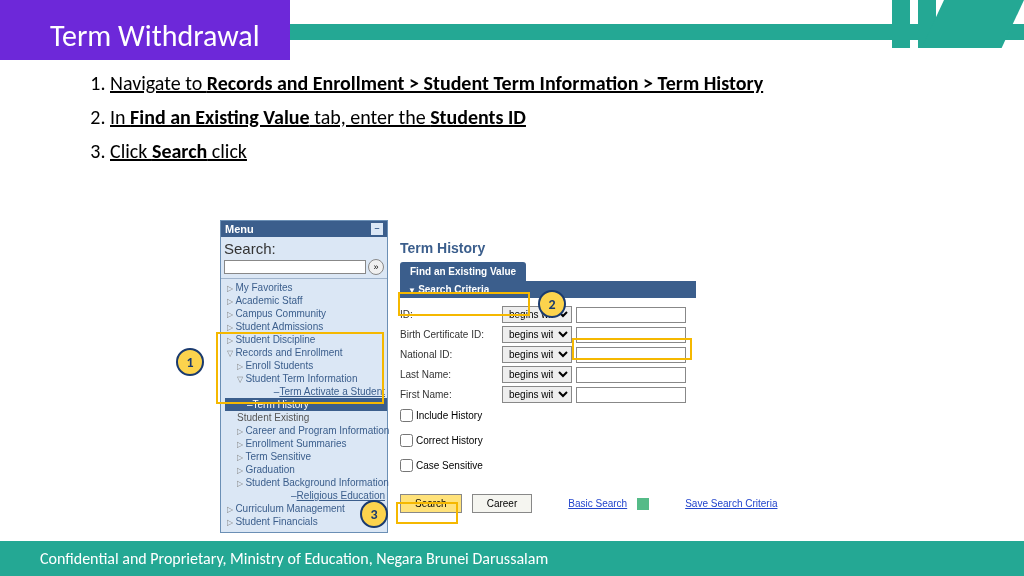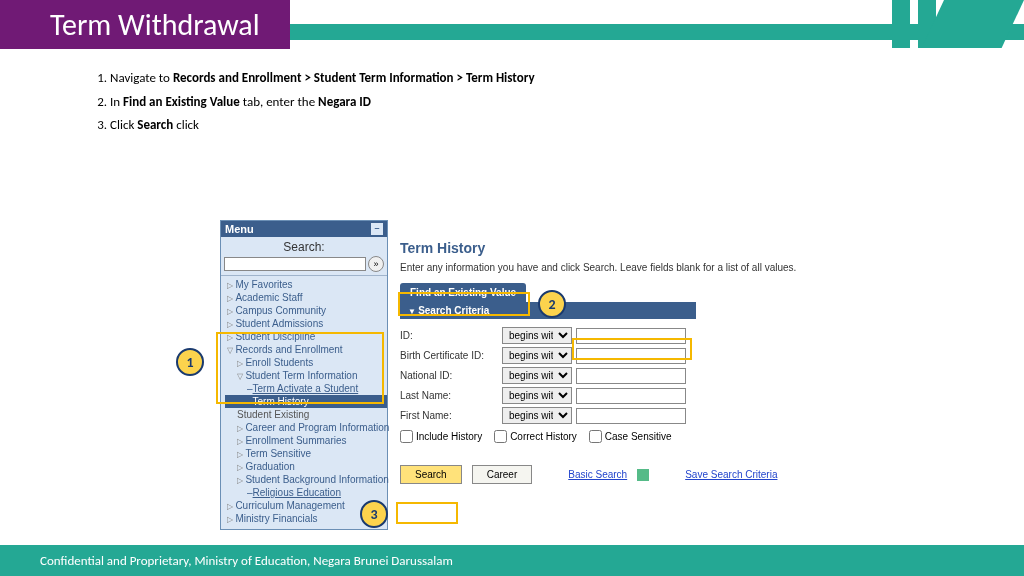--- a/index.html
+++ b/index.html
@@ -1,94 +1,94 @@
 <!DOCTYPE html>
 <html><head>
 <meta charset="utf-8">
 <style>
 * { box-sizing: border-box; margin: 0; padding: 0; }
 body { width: 1024px; height: 576px; font-family: Calibri, Arial, sans-serif; background: #fff; position: relative; overflow: hidden; }
 
 .header-bar { position: relative; height: 48px; }
-.header-title-box { background: #701a75; color: #fff; padding: 6px 30px 6px 50px; display: inline-block; font-size: 30px; font-weight: 300; }
+.header-title-box { background: #6d28d9; color: #fff; padding: 17px 30px 6px 50px; display: inline-block; font-size: 30px; font-weight: 300; }
 .header-stripe { position: absolute; top: 24px; left: 0; right: 0; height: 16px; background: #24a894; z-index: -1; }
 .header-right { position: absolute; right: 0; top: 0; display: flex; height: 48px; }
 .header-block { background: #24a894; width: 18px; height: 48px; margin-left: 8px; }
 .header-skew { background: #24a894; width: 80px; height: 48px; margin-left: 8px; transform: skewX(-25deg); transform-origin: top left; }
 
 .content { padding: 20px 70px 0 70px; }
-.steps { font-size: 13px; color: #000; line-height: 1.5; }
+.steps { font-size: 20px; color: #000; line-height: 1.5; text-decoration: underline; }
 .steps li { margin-bottom: 4px; margin-left: 40px; }
 .steps b { font-weight: 700; }
 
 .screenshot { position: absolute; left: 220px; top: 220px; width: 660px; height: 320px; }
 
 .menu-panel { position: absolute; left: 0; top: 0; width: 168px; border: 1px solid #6b8fb5; font-size: 10px; font-family: Arial; }
 .menu-header { background: #3b5e8c; color: #fff; padding: 2px 4px; font-weight: bold; font-size: 11px; display: flex; justify-content: space-between; }
 .menu-minimize { background: #dbe7f5; color: #3b5e8c; width: 12px; height: 12px; text-align: center; line-height: 10px; font-size: 9px; }
 .search-row { background: #dbe7f5; padding: 3px; border-bottom: 1px solid #a0b4cc; }
-.search-label { font-size: 12px; color: #333; text-align: center; }
+.search-label { font-size: 15px; color: #333; }
 .search-input-row { display: flex; gap: 2px; align-items: center; margin-top: 2px; }
 .search-input { flex: 1; border: 1px solid #888; height: 14px; background: #fff; font-size: 10px; }
 .search-go { width: 16px; height: 16px; border: 1px solid #888; border-radius: 50%; background: #f0f0f0; font-size: 9px; text-align: center; line-height: 14px; }
 .tree { background: #dbe7f5; padding: 2px 0 4px 4px; }
 .tree-item { color: #3b5e8c; padding: 1px 2px; white-space: nowrap; cursor: pointer; }
 .tree-item.l1::before { content: "▷ "; color: #888; font-size: 8px; }
 .tree-item.l1o::before { content: "▽ "; color: #888; font-size: 8px; }
 .tree-item.l2 { padding-left: 12px; }
 .tree-item.l2::before { content: "▷ "; color: #888; font-size: 8px; }
 .tree-item.l2o { padding-left: 12px; }
 .tree-item.l2o::before { content: "▽ "; color: #888; font-size: 8px; }
 .tree-item.l3 { padding-left: 22px; color: #3b5e8c; text-decoration: underline; }
 .tree-item.l3::before { content: "– "; text-decoration: none; display: inline-block; }
 .tree-item.l3.selected { background: #3b5e8c; color: #fff; text-decoration: none; }
-.tree-item.link { text-decoration: underline; }
+.tree-item.link { text-decoration: underline; text-align: right; }
 .tree-item.l2-plain { padding-left: 12px; color: #555; }
 
 .main-panel { position: absolute; left: 180px; top: 20px; font-family: Arial; font-size: 10px; }
 .page-title { color: #3b5e8c; font-size: 14px; font-weight: bold; margin-bottom: 6px; }
 .page-hint { color: #333; font-size: 10px; margin-bottom: 10px; }
 .tab-row { margin-bottom: 0; }
 .tab { background: #3b5e8c; color: #fff; padding: 4px 10px; display: inline-block; font-size: 10px; font-weight: bold; border-radius: 3px 3px 0 0; }
 .criteria-header { background: #3b5e8c; color: #fff; padding: 3px 8px; font-size: 10px; font-weight: bold; width: 296px; }
 .criteria-header::before { content: "▼ "; font-size: 8px; }
 .criteria-body { padding: 8px 0; width: 300px; }
 .field-row { display: flex; align-items: center; margin-bottom: 3px; gap: 4px; }
 .field-label { width: 98px; font-size: 10px; font-weight: normal; color: #333; }
 .field-op { border: 1px solid #888; background: #eee; font-size: 10px; padding: 1px 2px; width: 70px; }
 .field-input { border: 1px solid #888; height: 16px; width: 110px; font-size: 10px; }
-.checks-row { margin-top: 6px; font-size: 10px; display: flex; gap: 12px; }
+.checks-row { margin-top: 6px; font-size: 10px; display: flex; gap: 12px; flex-direction: column; }
 .checks-row label { display: flex; align-items: center; gap: 3px; }
 .btn-row { margin-top: 14px; display: flex; gap: 10px; align-items: center; }
 .btn { background: #ffe27a; border: 1px solid #888; padding: 3px 14px; font-size: 10px; cursor: pointer; }
 .link-a { color: #2244cc; text-decoration: underline; font-size: 10px; cursor: pointer; padding-left: 26px; }
 .save-icon { width: 12px; height: 12px; background: #5b8; display: inline-block; }
 
 .callout { position: absolute; width: 28px; height: 28px; border-radius: 50%; background: #fcd34d; border: 2px solid #1a3a6e; color: #1a3a6e; font-weight: bold; font-size: 14px; display: flex; align-items: center; justify-content: center; font-family: Calibri; }
 .highlight-box { position: absolute; border: 2px solid #f5b800; pointer-events: none; }
 
-.footer { position: absolute; bottom: 0; left: 0; right: 0; background: #24a894; color: #fff; padding: 8px 40px; font-size: 13px; }
+.footer { position: absolute; bottom: 0; left: 0; right: 0; background: #24a894; color: #fff; padding: 8px 40px; font-size: 16px; }
 </style>
 </head>
 <body>
 
 <div class="header-bar">
   <div class="header-stripe"></div>
   <div class="header-title-box">Term Withdrawal</div>
   <div class="header-right">
     <div class="header-block"></div>
     <div class="header-block"></div>
     <div class="header-skew"></div>
   </div>
 </div>
 
 <div class="content">
   <ol class="steps">
     <li><span>Navigate to </span><b>Records and Enrollment &gt; Student Term Information &gt; Term History</b></li>
-    <li><span>In </span><b>Find an Existing Value</b><span> tab, enter the </span><b>Negara ID</b></li>
+    <li><span>In </span><b>Find an Existing Value</b><span> tab, enter the </span><b>Students ID</b></li>
     <li><span>Click </span><b>Search</b><span> click</span></li>
   </ol>
 </div>
 
 <div class="screenshot">
 
   <div class="menu-panel">
     <div class="menu-header">
       <span>Menu</span>
       <span class="menu-minimize">–</span>
@@ -112,27 +112,26 @@
       <div class="tree-item l3 link">Term Activate a Student</div>
       <div class="tree-item l3 selected">Term History</div>
       <div class="tree-item l2-plain">Student Existing</div>
       <div class="tree-item l2">Career and Program Information</div>
       <div class="tree-item l2">Enrollment Summaries</div>
       <div class="tree-item l2">Term Sensitive</div>
       <div class="tree-item l2">Graduation</div>
       <div class="tree-item l2">Student Background Information</div>
       <div class="tree-item l3 link">Religious Education</div>
       <div class="tree-item l1">Curriculum Management</div>
-      <div class="tree-item l1">Ministry Financials</div>
+      <div class="tree-item l1">Student Financials</div>
     </div>
   </div>
 
   <div class="main-panel">
     <div class="page-title">Term History</div>
-    <div class="page-hint">Enter any information you have and click Search. Leave fields blank for a list of all values.</div>
     <div class="tab-row">
       <div class="tab">Find an Existing Value</div>
     </div>
     <div class="criteria-header">Search Criteria</div>
     <div class="criteria-body">
       <div class="field-row">
           <span class="field-label">ID:</span>
           <select class="field-op"><option>begins with</option></select>
           <input class="field-input" style="">
         </div>

